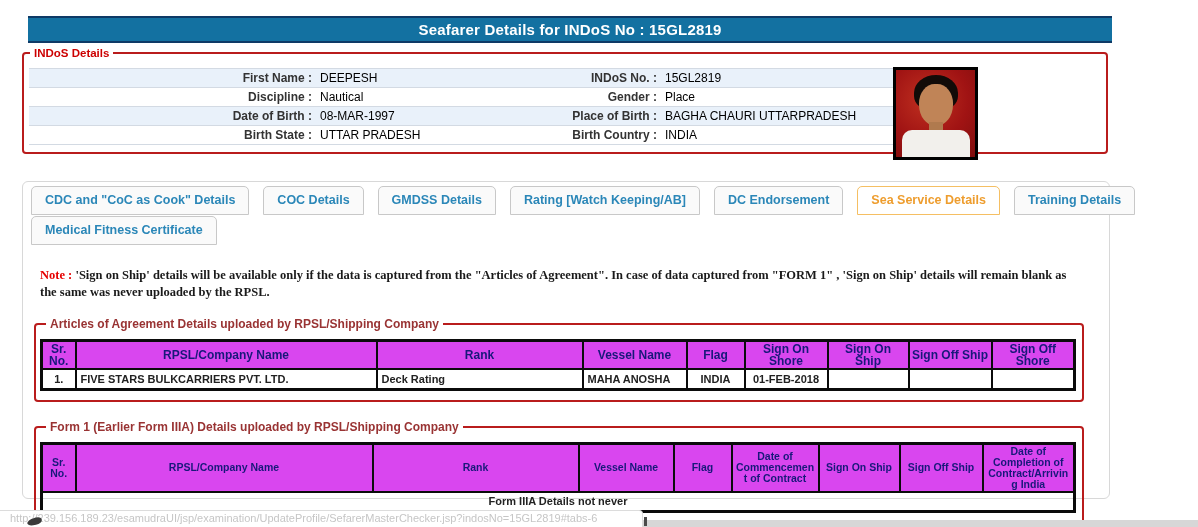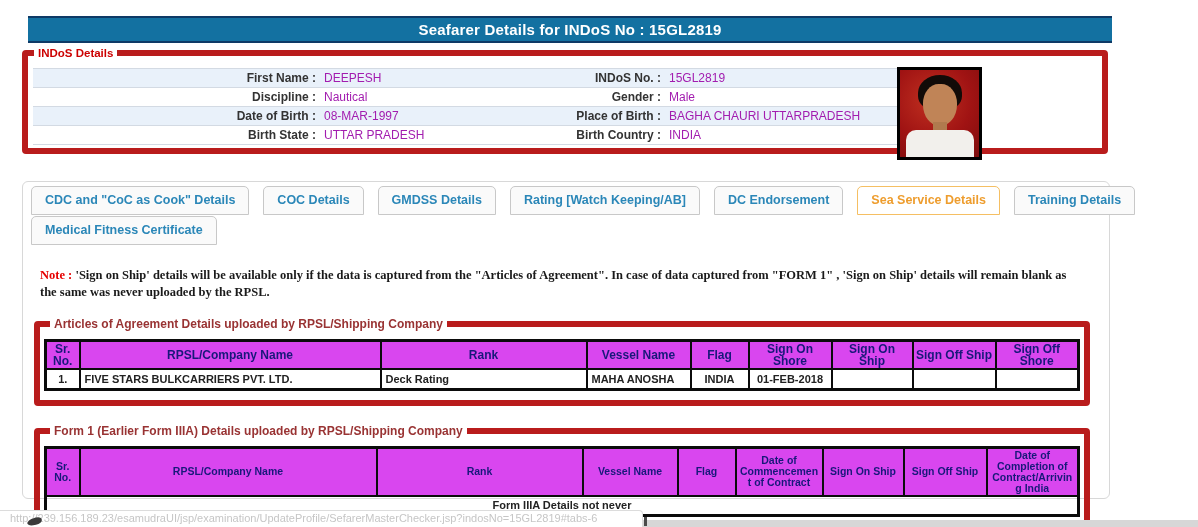--- a/index.html
+++ b/index.html
@@ -7,35 +7,35 @@
               font-family:"Liberation Sans", sans-serif; color:#333; }
   .abs { position:absolute; }
 
   
   .titlebar { left:28px; top:16px; width:1084px; height:27px;
               background:#1371a1; border-top:2px solid #0e3a66; border-bottom:2px solid #0e3a66;
               display:flex; align-items:center; justify-content:center; }
   .titlebar span { color:#fff; font-weight:bold; font-size:15px; letter-spacing:.2px; }
 
   
-  fieldset { border:6px solid #b91c1c; border-radius:4px; position:relative; padding:0; }
+  fieldset { border:2px solid #b91c1c; border-radius:4px; position:relative; padding:0; }
   legend { font-weight:bold; font-size:11.5px; padding:0 4px; margin-left:6px; }
   legend.red { color:#cc0000; }
   legend.maroon { color:#993333; font-size:12px; }
 
   .indos-fs { left:22px; top:47px; width:1086px; height:107px; }
 
   .rows { margin:9px 0 0 5px; width:864px; border-top:1px solid #d3dae3; }
   .frow { display:flex; height:19px; line-height:18px; border-bottom:1px solid #d3dae3;
           font-size:12px; }
   .frow.alt { background:#e9f1fa; }
   .lbl { font-weight:bold; color:#333; text-align:right; }
   .l1 { width:283px; }
   .l2 { width:112px; }
-  .val { color:#a21caf; padding-left:8px; }
+  .val { color:#000000; padding-left:8px; }
   .v1 { width:233px; }
   .v2 { flex:1; }
 
   
   .photo { position:absolute; left:869px; top:8px; width:85px; height:93px;
            border:3px solid #000; overflow:hidden;
            background:radial-gradient(circle at 40% 35%, #c03020 0%, #a01313 55%, #7e0d0d 100%); }
   .ph-hair { position:absolute; left:18px; top:5px; width:44px; height:36px;
              background:#120b08; border-radius:50% 50% 42% 42%; }
   .ph-face { position:absolute; left:23px; top:14px; width:34px; height:42px;
@@ -101,21 +101,21 @@
       <div class="frow alt">
         <span class="lbl l1">First Name :</span>
         <span class="val v1">DEEPESH</span>
         <span class="lbl l2">INDoS No. :</span>
         <span class="val v2">15GL2819</span>
       </div>
       <div class="frow">
         <span class="lbl l1">Discipline :</span>
         <span class="val v1">Nautical</span>
         <span class="lbl l2">Gender :</span>
-        <span class="val v2">Male</span>
+        <span class="val v2">Place</span>
       </div>
       <div class="frow alt">
         <span class="lbl l1">Date of Birth :</span>
         <span class="val v1">08-MAR-1997</span>
         <span class="lbl l2">Place of Birth :</span>
         <span class="val v2">BAGHA CHAURI UTTARPRADESH</span>
       </div>
       <div class="frow">
         <span class="lbl l1">Birth State :</span>
         <span class="val v1">UTTAR PRADESH</span>

